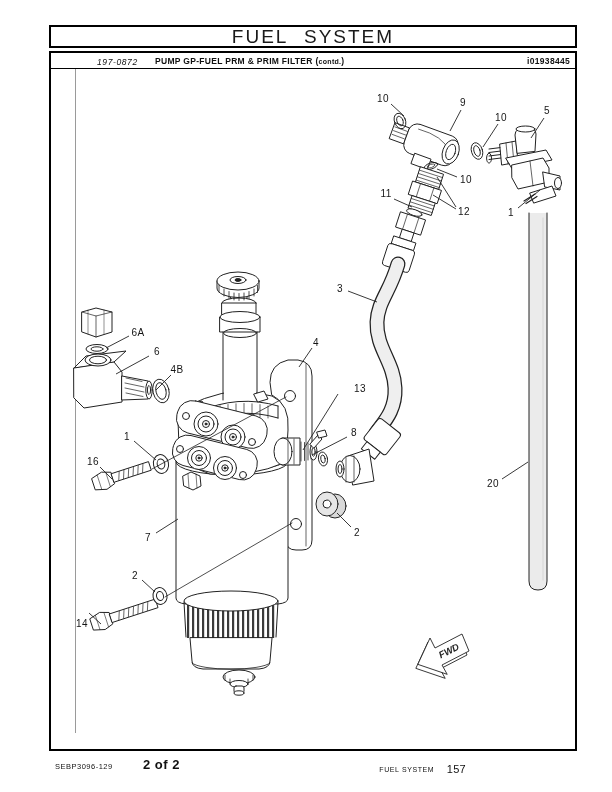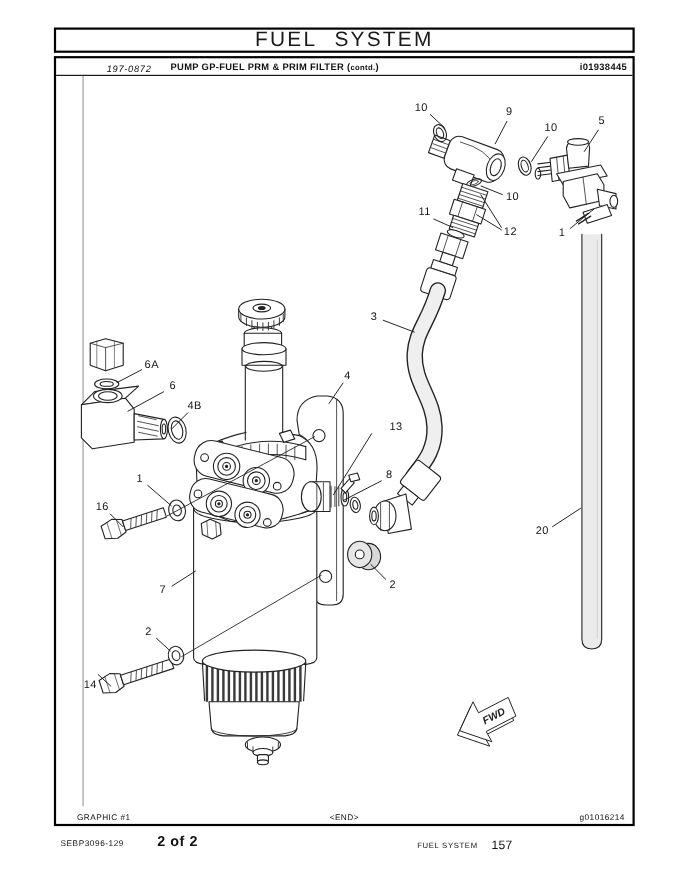--- a/index.html
+++ b/index.html
@@ -356,25 +356,20 @@
       <span class="callout" style="left: 127px; top: 436px;">1</span>
       <span class="callout" style="left: 354px; top: 432px;">8</span>
       <span class="callout" style="left: 93px; top: 461px;">16</span>
       <span class="callout" style="left: 493px; top: 483px;">20</span>
       <span class="callout" style="left: 357px; top: 532px;">2</span>
       <span class="callout" style="left: 148px; top: 537px;">7</span>
       <span class="callout" style="left: 135px; top: 575px;">2</span>
       <span class="callout" style="left: 82px; top: 607px; margin-top: 16px;">14</span>
     </div>
 
-  <div class="abs graphic-footer">
-    <span class="gf-left">GRAPHIC #1</span>
-    <span class="gf-center">&lt;END&gt;</span>
-    <span class="gf-right">g01016214</span>
-  </div>
 
   <div class="abs page-footer">
     <span class="pf-code">SEBP3096-129</span>
     <span class="pf-pageof">2 of 2</span>
     <span class="pf-right">
       <span class="pf-section">FUEL SYSTEM</span>
       <span class="pf-pagenum">157</span>
     </span>
   </div>
 

